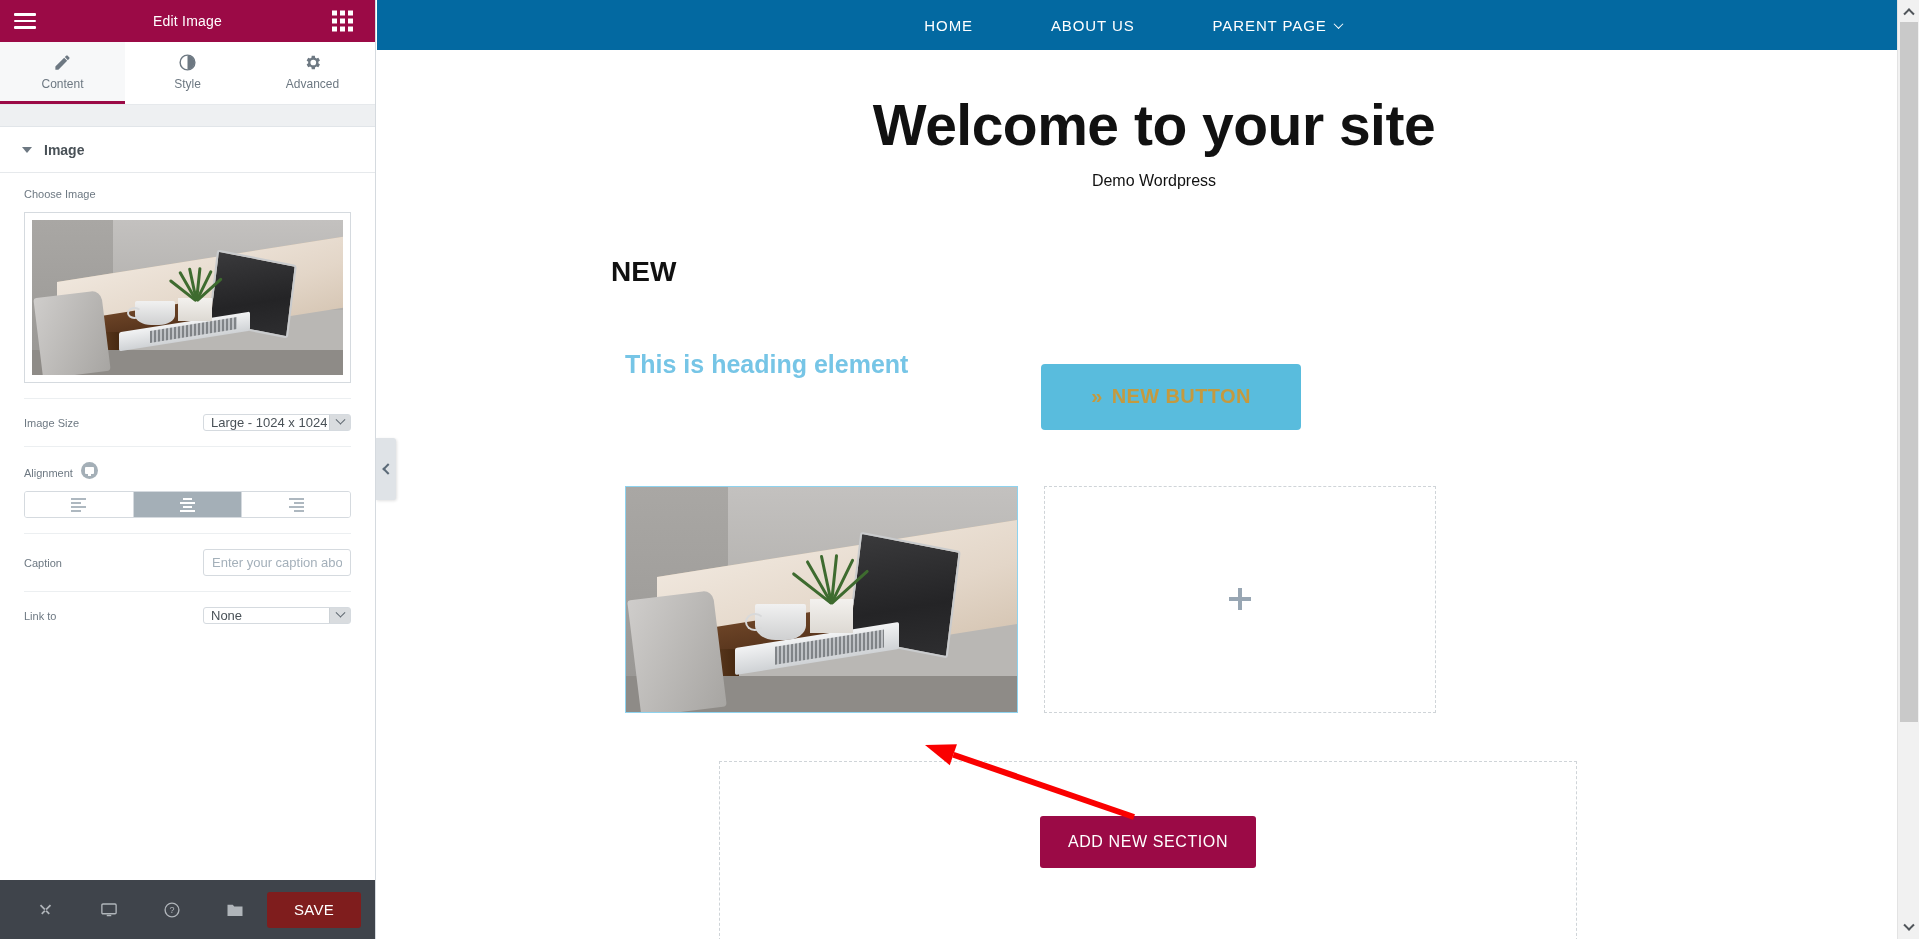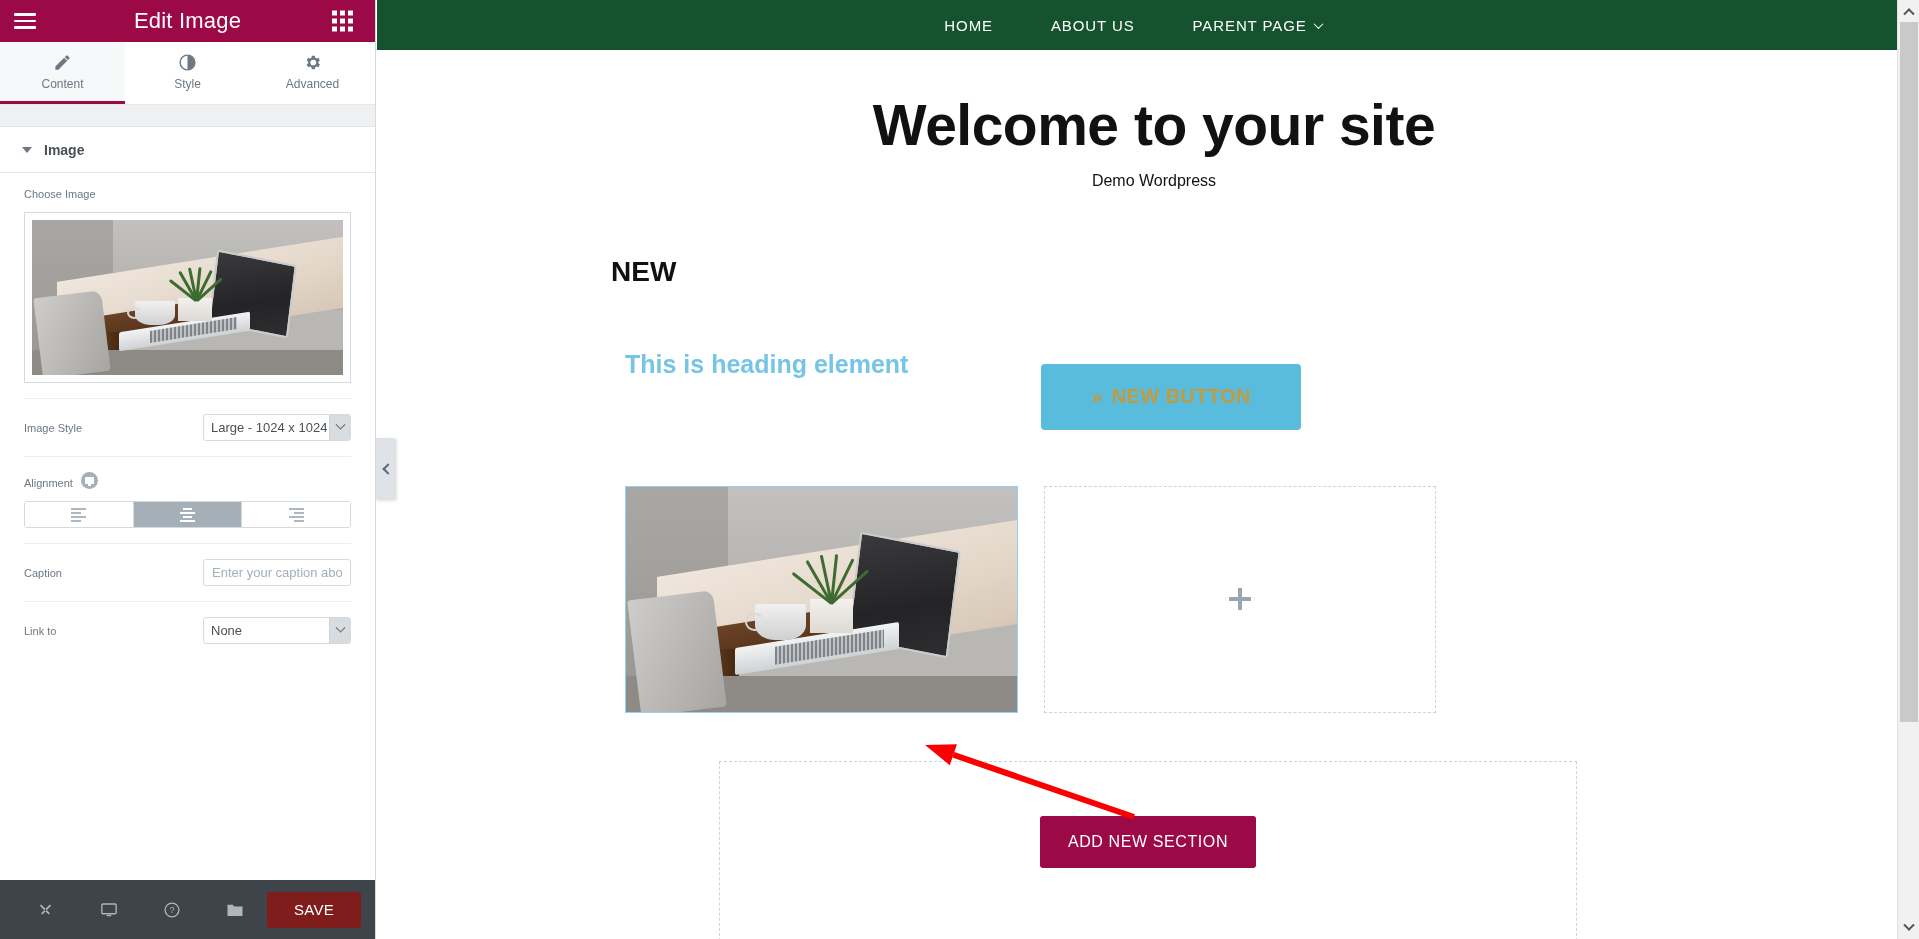--- a/index.html
+++ b/index.html
@@ -26,21 +26,21 @@
     flex: 0 0 auto;
   }
   .ph-menu {
     width: 50px; height: 42px;
     display: flex; flex-direction: column; align-items: center; justify-content: center;
     gap: 4px; cursor: pointer;
   }
   .ph-menu i { display: block; width: 22px; height: 2.5px; background: #fff; border-radius: 1px; }
   .ph-title {
     position: absolute; left: 0; right: 0; text-align: center;
-    color: #ffffff; font-size: 22px; font-weight: 400; letter-spacing: .2px;
+    color: #ffffff; font-size: 14px; font-weight: 400; letter-spacing: .2px;
     pointer-events: none;
   }
   .ph-grid {
     position: absolute; right: 22px; top: 50%; transform: translateY(-50%);
     display: grid; grid-template-columns: repeat(3, 5px); grid-template-rows: repeat(3, 5px);
     gap: 3px; cursor: pointer;
   }
   .ph-grid span { display:block; width:5px; height:5px; background:#ffffff; }
 
   
@@ -124,21 +124,21 @@
   .desk .cup-h { position:absolute; left:30.5%; top:56%; width:5%; height:8%;
     border:2px solid #d8d9da; border-radius:50%; border-right-color:transparent; }
   .desk .pot { position:absolute; left:47%; top:50%; width:11%; height:15%;
     background: linear-gradient(180deg,#f3f1ee,#ddd9d3); }
   .desk .plant { position:absolute; left:44%; top:30%; width:18%; height:22%; }
   .desk .plant i { position:absolute; left:46%; bottom:0; width:3px; height:100%;
     background:#3e6b2f; transform-origin: bottom center; border-radius: 2px; }
 
   
   .sel {
-    position: relative; width: 148px; height: 27px;
+    position: relative; width: 148px; height: 17px;
     border: 1px solid #d5dadf; background: #fff; border-radius: 3px;
     display: flex; align-items: center;
   }
   .sel span.val { padding-left: 7px; font-size: 13px; color: #495157; white-space: nowrap; overflow:hidden; }
   .sel .arrowbox {
     position: absolute; right: 0; top: 0; bottom: 0; width: 21px;
     background: #d9dcdf; border-left: 1px solid #cdd2d6;
     display:flex; align-items:center; justify-content:center;
   }
   .chev { width:7px; height:7px; border-right:1.6px solid #5b646c; border-bottom:1.6px solid #5b646c;
@@ -197,22 +197,22 @@
   }
   .handle-chev { width:8px; height:8px; border-left:2px solid #5b6a78; border-bottom:2px solid #5b6a78;
     transform: rotate(45deg); margin-left:3px; }
 
   
   #preview {
     position:absolute; left: 377px; top:0; right: 0; bottom: 0;
     background:#ffffff; overflow:hidden;
   }
   #site-nav {
-    height: 50px; background:#14532d; display:flex; align-items:center;
-    justify-content:center; gap: 58px; padding-right: 30px;
+    height: 50px; background:#0369a1; display:flex; align-items:center;
+    justify-content:center; gap: 78px; padding-right: 30px;
   }
   .nav-link { color:#ffffff; font-size:15px; letter-spacing:.9px; cursor:pointer;
     display:flex; align-items:center; gap:8px; }
   .nav-chev { width:7px; height:7px; border-right:1.6px solid #fff; border-bottom:1.6px solid #fff;
     transform: rotate(45deg) translate(-1px,-1px); }
 
   #site-body { position:relative; height: 889px; background:#fff; }
 
   .hero { text-align:center; padding-top: 46px; margin-left: 12px; }
   .hero h1 { font-size: 57px; font-weight: bold; color:#111; letter-spacing:-.5px; line-height:1.05; }
@@ -444,21 +444,21 @@
                     <i style="transform:rotate(6deg)"></i>
                   <i style="transform:rotate(26deg)"></i>
                     <i style="transform:rotate(48deg)"></i>
                 </div>
               </div>
             </div>
           </div>
         </div>
 
         <div class="ctl">
-          <div class="ctl-label">Image Style</div>
+          <div class="ctl-label">Image Size</div>
           <div class="sel">
             <span class="val">Large - 1024 x 1024</span>
             <span class="arrowbox">
                 <span class="chev"></span>
               </span>
           </div>
         </div>
 
         <div class="ctl block">
           <div style="display:flex;align-items:flex-end;">

